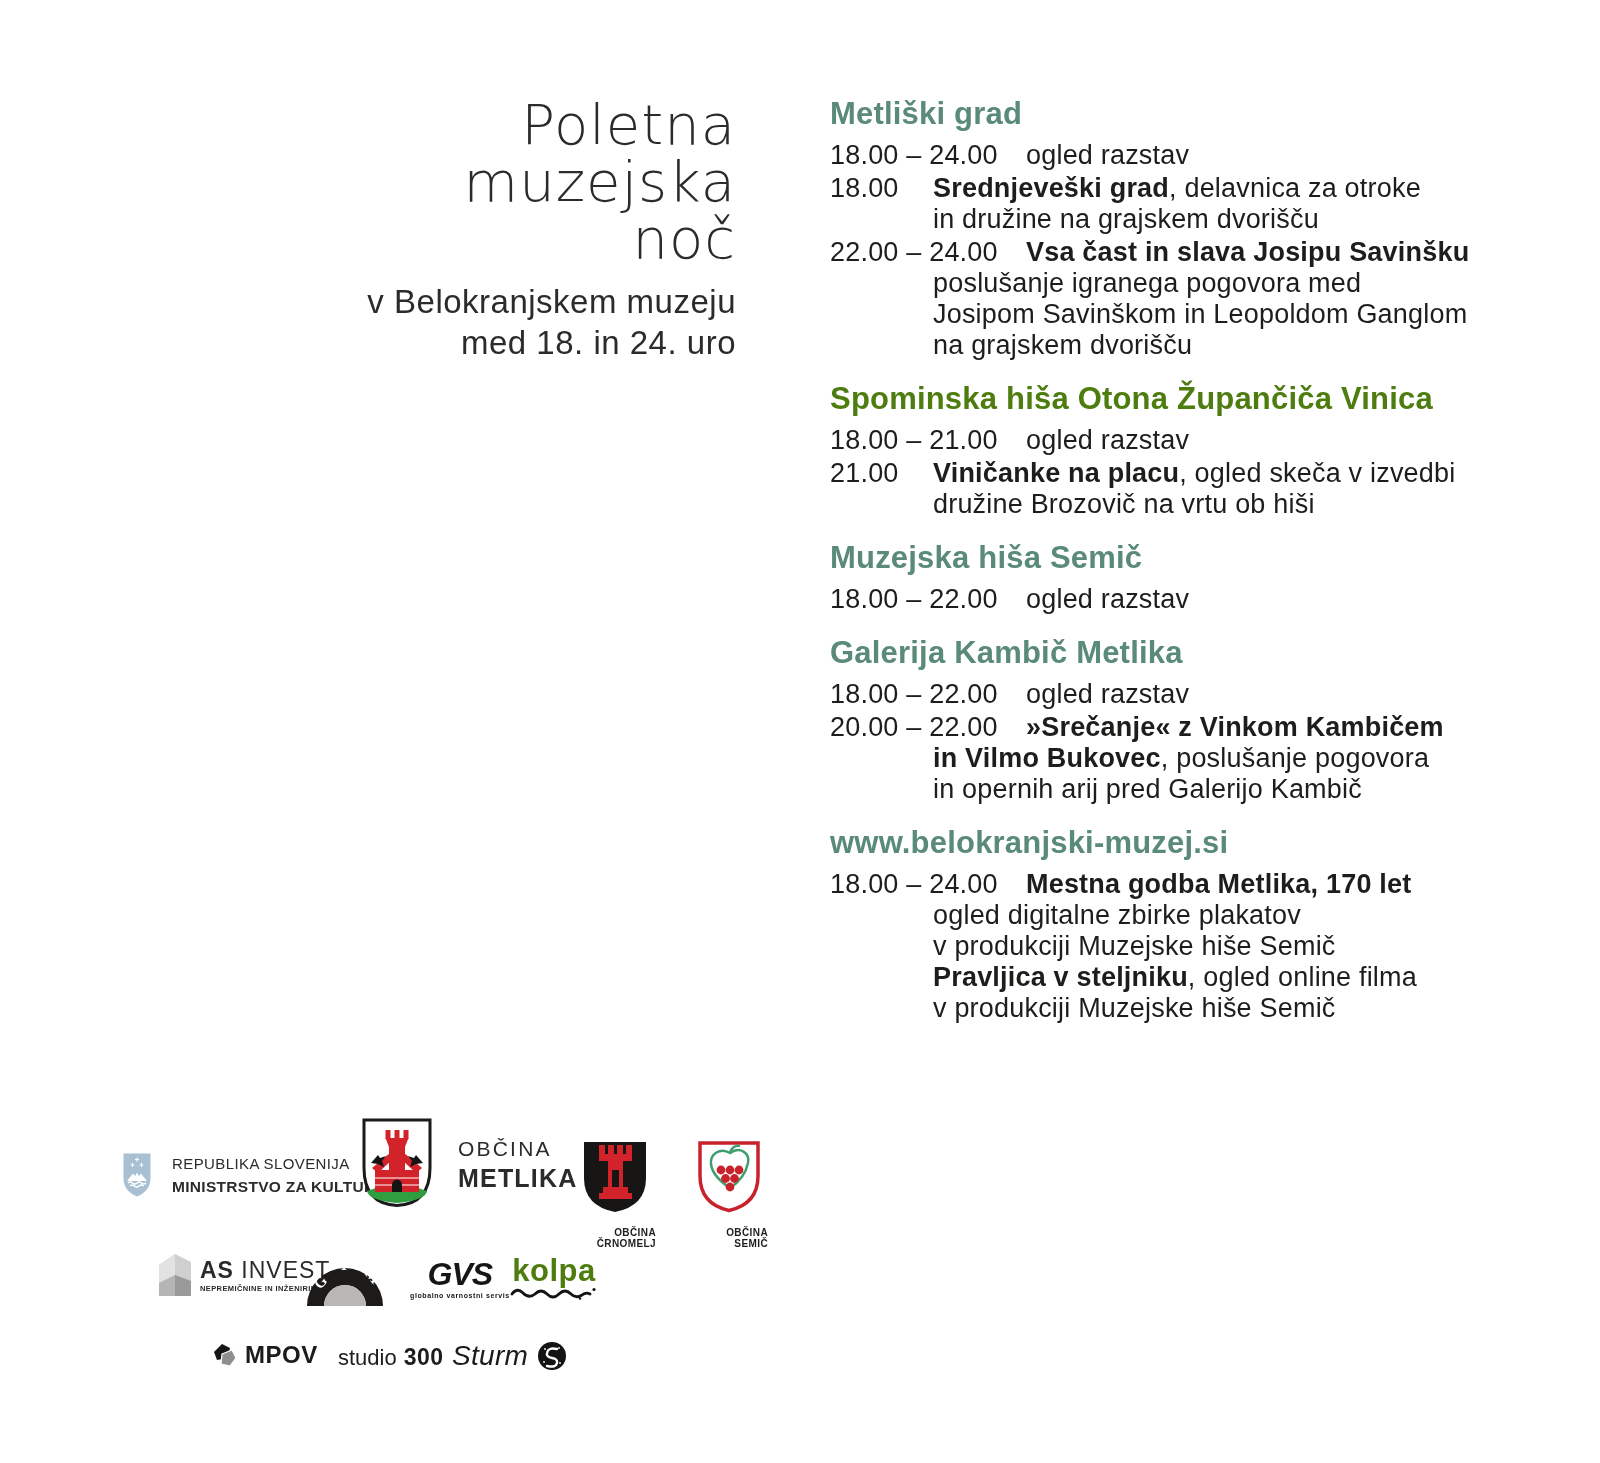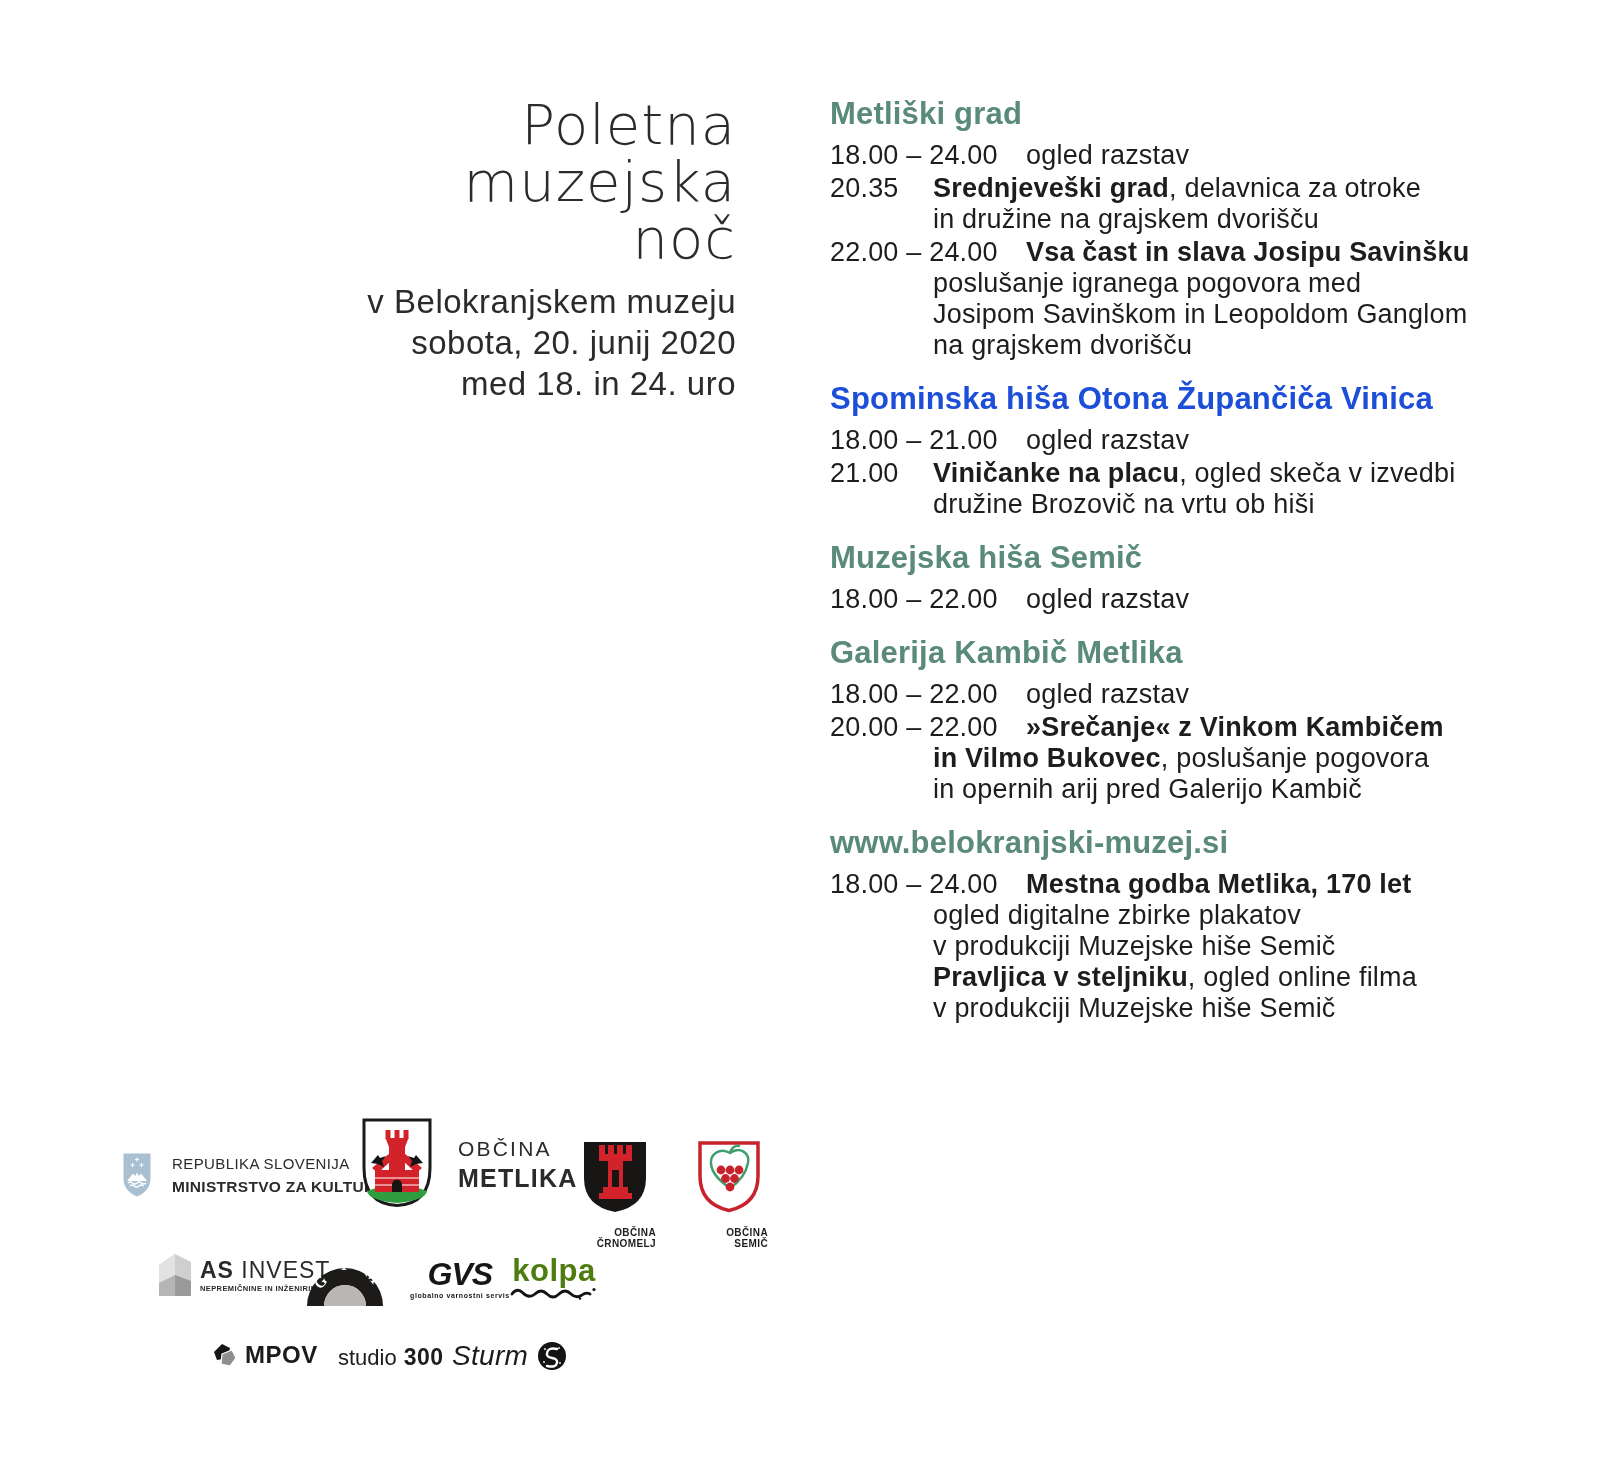--- a/index.html
+++ b/index.html
@@ -64,49 +64,48 @@
 <div class="poster">
 
   <div class="intro">
     <div>
       <span class="title-line">Poletna</span>
       <span class="title-line">muzejska</span>
       <span class="title-line">noč</span>
     </div>
     <div class="subtitle">
       <span class="subtitle-line">v Belokranjskem muzeju</span>
-      <span class="subtitle-line">sobota, 20. junij 2020</span>
       <span class="subtitle-line">med 18. in 24. uro</span>
     </div>
   </div>
 
   <div class="program">
 
     <div class="section">
       <h2 class="section-title" style="color:#5a8a78">Metliški grad</h2>
       <div class="event">
         <span class="time">18.00 – 24.00</span>
         <span class="line"><span class="tab"></span><span>ogled razstav</span></span>
       </div>
       <div class="event">
-        <span class="time">20.35</span>
+        <span class="time">18.00</span>
         <span class="line"><span class="b">Srednjeveški grad</span><span>, delavnica za otroke</span></span>
         <span class="line"><span>in družine na grajskem dvorišču</span></span>
       </div>
       <div class="event">
         <span class="time">22.00 – 24.00</span>
         <span class="line"><span class="tab"></span><span class="b">Vsa čast in slava Josipu Savinšku</span></span>
         <span class="line"><span>poslušanje igranega pogovora med</span></span>
         <span class="line"><span>Josipom Savinškom in Leopoldom Ganglom</span></span>
         <span class="line"><span>na grajskem dvorišču</span></span>
       </div>
     </div>
 
     <div class="section">
-      <h2 class="section-title" style="color:#1d4ed8">Spominska hiša Otona Župančiča Vinica</h2>
+      <h2 class="section-title" style="color:#4d7c0f">Spominska hiša Otona Župančiča Vinica</h2>
       <div class="event">
         <span class="time">18.00 – 21.00</span>
         <span class="line"><span class="tab"></span><span>ogled razstav</span></span>
       </div>
       <div class="event">
         <span class="time">21.00</span>
         <span class="line"><span class="b">Viničanke na placu</span><span>, ogled skeča v izvedbi</span></span>
         <span class="line"><span>družine Brozovič na vrtu ob hiši</span></span>
       </div>
     </div>

